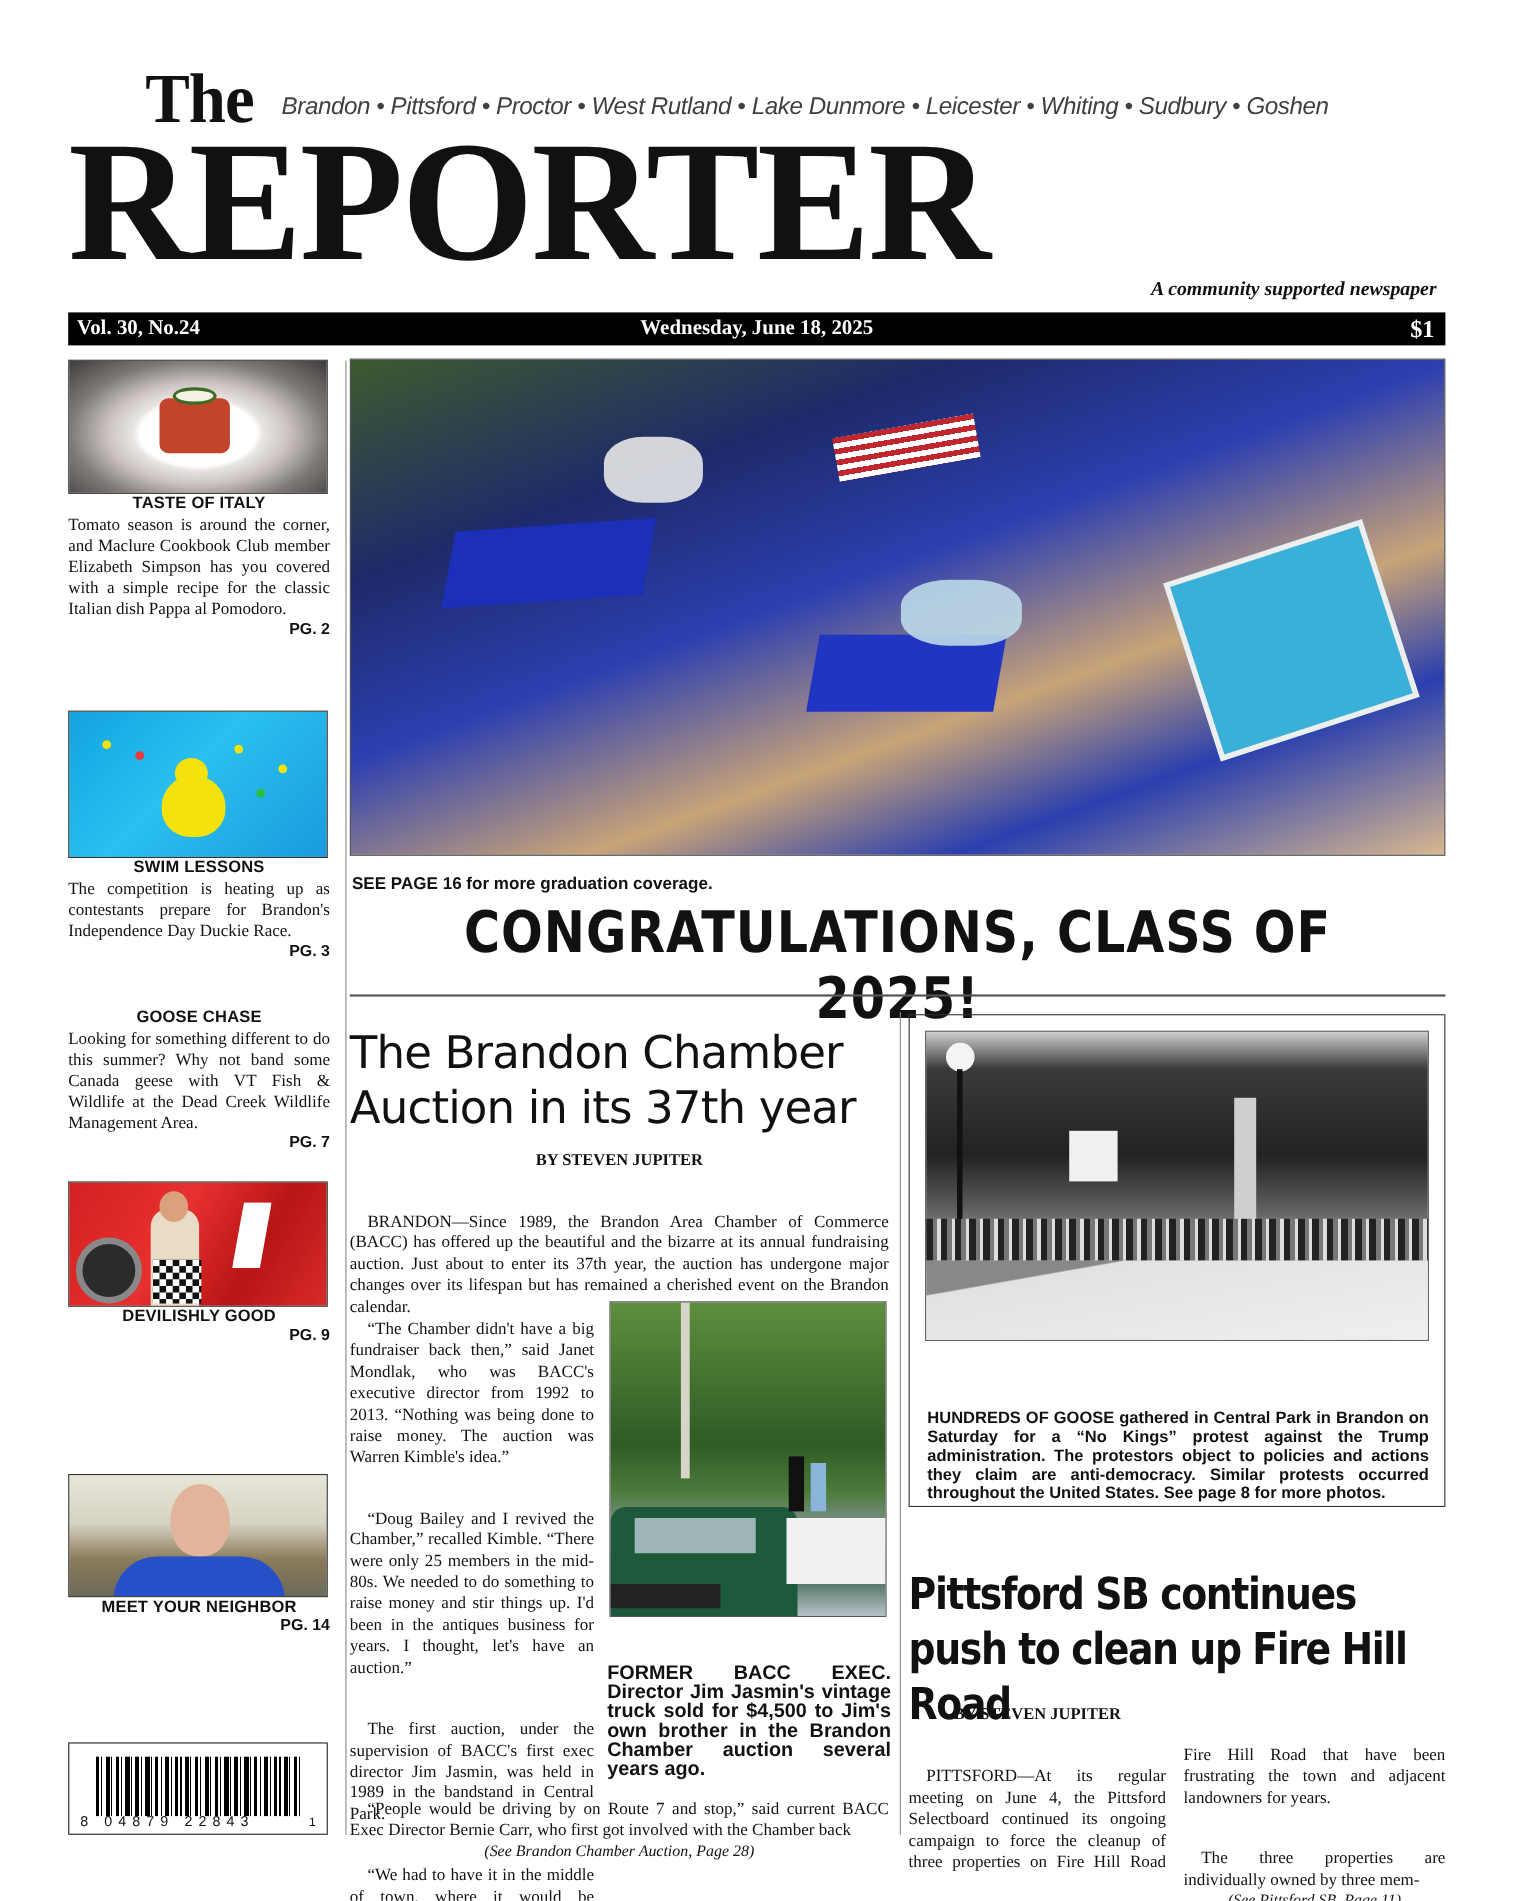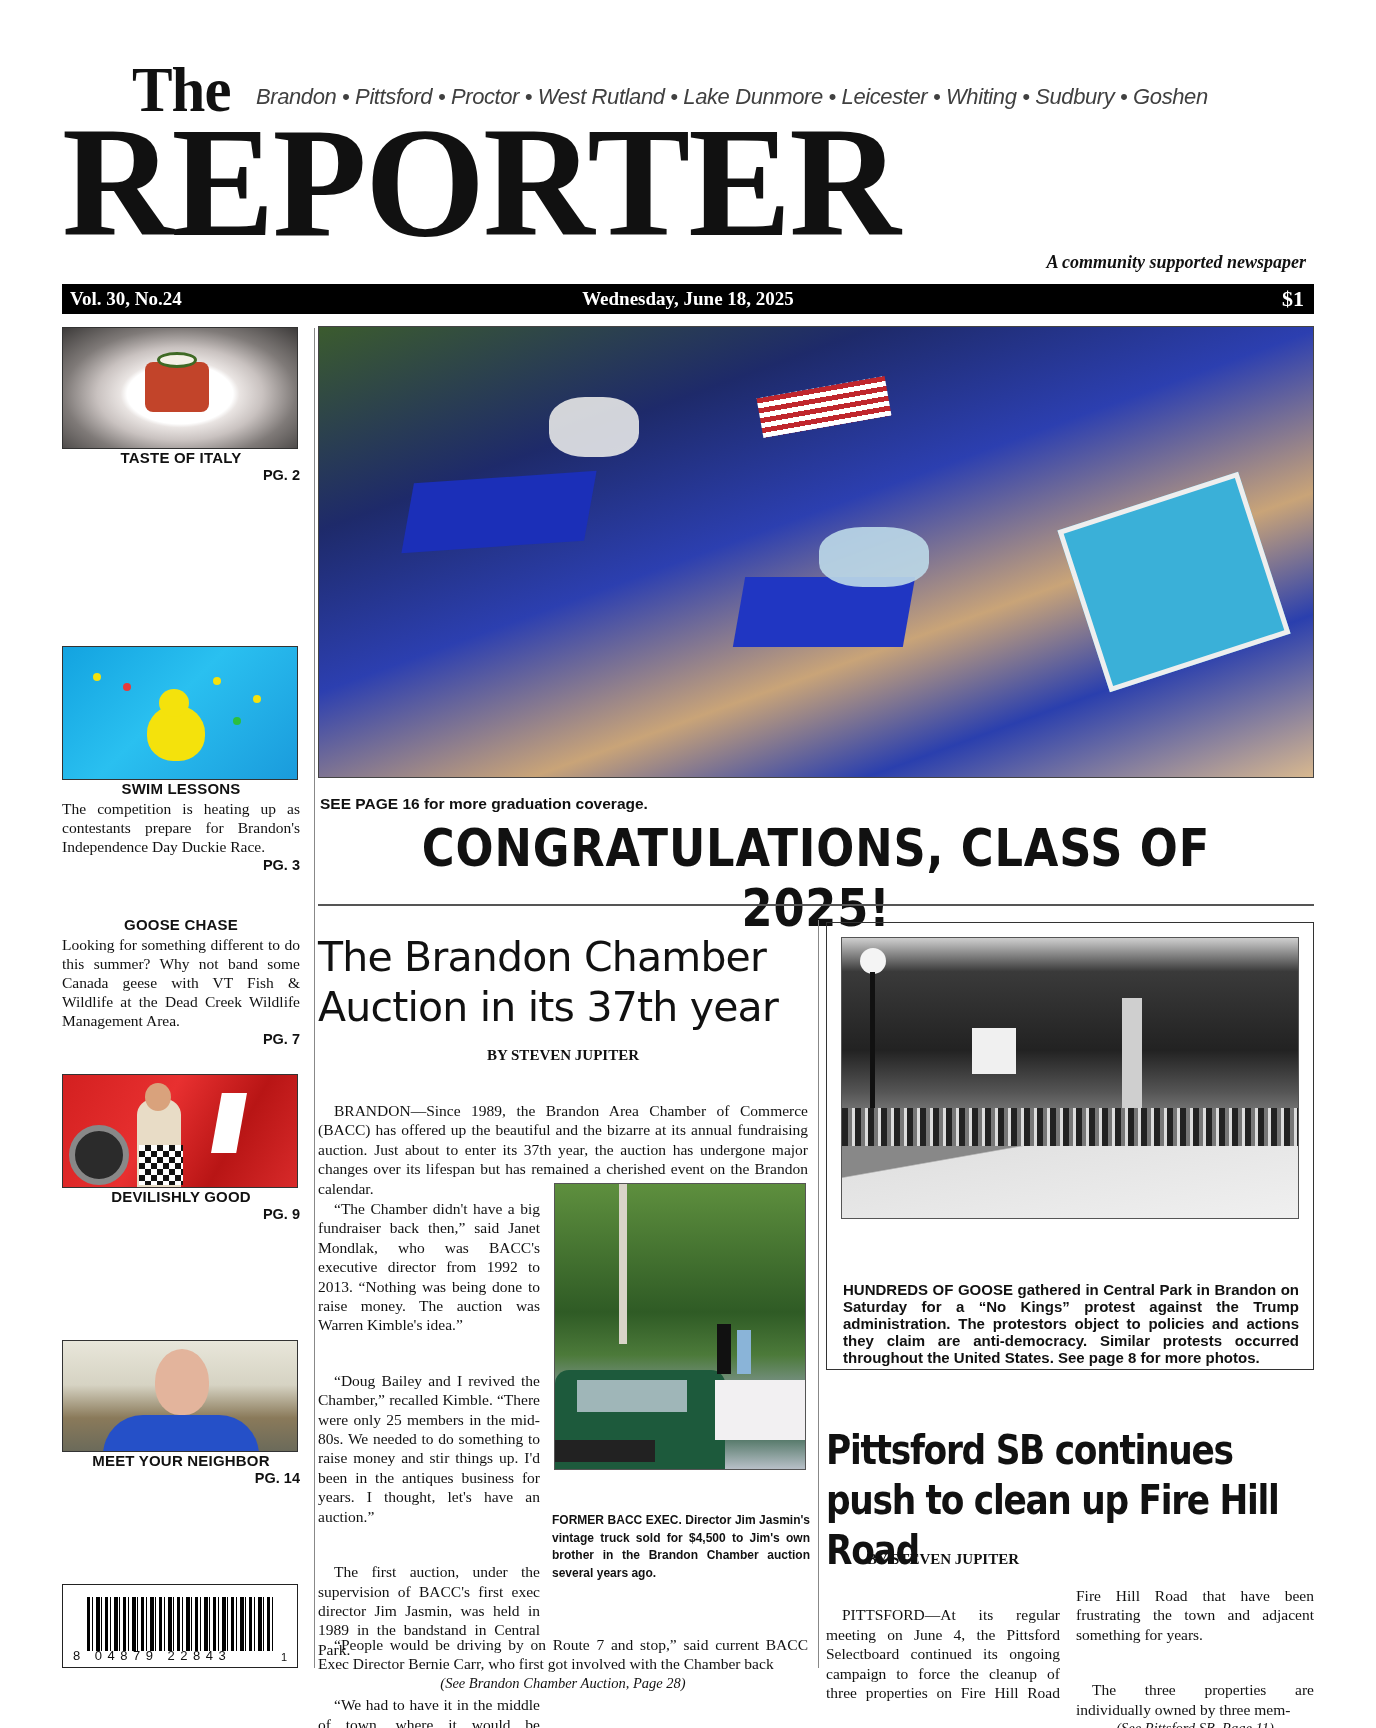--- a/index.html
+++ b/index.html
@@ -33,21 +33,21 @@
   .chamber-head { position: absolute; left: 318px; top: 932px; width: 500px; font-family: "DejaVu Sans", sans-serif; font-size: 41px; line-height: 50px; letter-spacing: -0.8px; font-weight: normal; }
   .byline { font-family: "Liberation Serif", serif; font-weight: bold; font-size: 15px; }
   .chamber-byline { position: absolute; left: 318px; top: 1047px; width: 490px; text-align: center; }
   .body { font-size: 15.5px; line-height: 19.4px; text-align: justify; }
   .body p { text-indent: 16px; margin-top: 36px; }
   .chamber-top { position: absolute; left: 318px; top: 1065px; width: 490px; }
   .chamber-left { position: absolute; left: 318px; top: 1163px; width: 222px; }
   .chamber-bottom { position: absolute; left: 318px; top: 1599px; width: 490px; }
   .jump { font-style: italic; font-size: 14.5px; text-align: center; }
   .truck-photo { position: absolute; left: 554px; top: 1183px; width: 252px; height: 287px; border: 1px solid #555; overflow: hidden; background: linear-gradient(180deg, #5e8f3e 0%, #2f5b25 45%, #4c7a3a 60%, #8a9aa4 75%, #2a5a40 85%, #b8c0c8 100%); }
-  .truck-cap { position: absolute; left: 552px; top: 1512px; width: 258px; font-family: "Liberation Sans", sans-serif; font-weight: bold; font-size: 12px; line-height: 17.5px; text-align: justify; }
+  .truck-cap { position: absolute; left: 552px; top: 1512px; width: 258px; font-family: "Liberation Sans", sans-serif; font-weight: bold; font-size: 18px; line-height: 17.5px; text-align: justify; }
 
   .mid-rule { position: absolute; left: 818px; top: 920px; width: 1px; height: 748px; background: #888; }
 
   
   .nk-box { position: absolute; left: 826px; top: 922px; width: 488px; height: 448px; border: 1.5px solid #333; }
   .nk-photo { position: absolute; left: 14px; top: 14px; width: 458px; height: 282px; border: 1px solid #555; overflow: hidden; background: linear-gradient(180deg, #cfcfcf 0%, #3a3a3a 12%, #222 40%, #555 55%, #999 70%, #ddd 80%, #eee 100%); }
   .nk-head { position: absolute; left: 16px; top: 304px; font-family: "DejaVu Serif", serif; font-style: italic; font-size: 37px; letter-spacing: -1px; }
   .nk-cap { position: absolute; left: 16px; top: 358px; width: 456px; font-family: "Liberation Sans", sans-serif; font-weight: bold; font-size: 15px; line-height: 17px; text-align: justify; }
 
   
@@ -76,20 +76,21 @@
   <span class="date">Wednesday, June 18, 2025</span>
   <span class="price">$1</span>
 </div>
 
 <div class="promo" style="left:62px; top:327px;">
   <div class="photo" style="height:122px; background: radial-gradient(ellipse at 50% 55%, #fff 0 32%, #e9e4e2 36%, #c9c2c0 50%, #7f7a78 70%, #3d3b3a 100%);">
     <div style="position:absolute; left:82px; top:34px; width:64px; height:50px; border-radius:8px; background:#c2442a;"></div>
     <div style="position:absolute; left:94px; top:24px; width:40px; height:16px; border-radius:50%; background:#f4f1e6; border:3px solid #3f6a25;"></div>
   </div>
   <h3>TASTE OF ITALY</h3>
+  <p>Tomato season is around the corner, and Maclure Cookbook Club member Elizabeth Simpson has you covered with a simple recipe for the classic Italian dish Pappa al Pomodoro.</p>
   <div class="pg">PG. 2</div>
 </div>
 
 <div class="promo" style="left:62px; top:646px;">
   <div class="photo" style="height:134px; background: linear-gradient(135deg, #13a3e0 0%, #2ac0f0 45%, #1a9bdc 100%);">
     <div style="position:absolute; left:84px; top:58px; width:58px; height:56px; border-radius:50% 50% 45% 45%; background:#f4e20c;"></div>
     <div style="position:absolute; left:96px; top:42px; width:30px; height:28px; border-radius:50%; background:#f4e20c;"></div>
     <div style="position:absolute; left:30px; top:26px; width:8px; height:8px; border-radius:50%; background:#f4e20c;"></div>
     <div style="position:absolute; left:60px; top:36px; width:8px; height:8px; border-radius:50%; background:#e83a3a;"></div>
     <div style="position:absolute; left:150px; top:30px; width:8px; height:8px; border-radius:50%; background:#f4e20c;"></div>
@@ -188,16 +189,16 @@
   </div>
   <div class="nk-cap"><span style="font-weight:bold;">HUNDREDS OF GOOSE</span><span style="font-weight:bold;"> gathered in Central Park in Brandon on Saturday for a “No Kings” protest against the Trump administration. The protestors object to policies and actions they claim are anti-democracy. Similar protests occurred throughout the United States. See page 8 for more photos.</span></div>
 </div>
 
 <h1 class="pitts-head">Pittsford SB continues push to clean up Fire Hill Road</h1>
 <div class="body pitts-col1">
   <div class="byline">BY STEVEN JUPITER</div>
   <p style="height:96px; overflow:hidden;">PITTSFORD—At its regular meeting on June 4, the Pittsford Selectboard continued its ongoing campaign to force the cleanup of three properties on Fire Hill Road that have been frustrating the town and adjacent landowners for years.</p>
 </div>
 <div class="body pitts-col2">
-  <p style="text-indent:0;">Fire Hill Road that have been frustrating the town and adjacent something for years.</p>
+  <p style="text-indent:0;">Fire Hill Road that have been frustrating the town and adjacent landowners for years.</p>
   <p>The three properties are individually owned by three mem-</p>
   <div class="jump">(See Pittsford SB, Page 11)</div>
 </div>
 
 </body></html>

